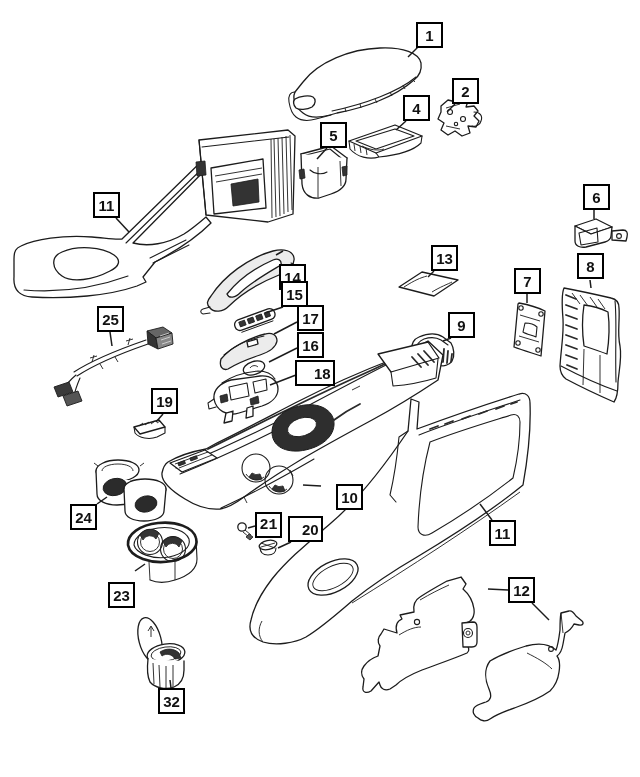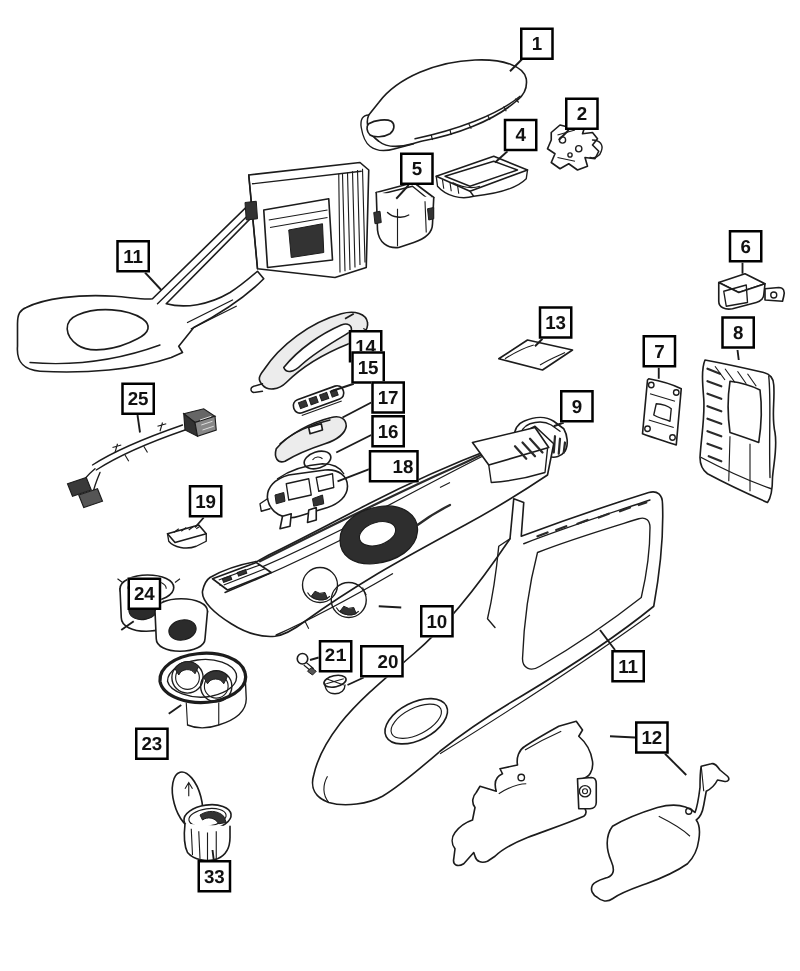--- a/index.html
+++ b/index.html
@@ -317,22 +317,22 @@
       <div class="callout" style="left: 448px; top: 312px;">9</div>
       <div class="callout" style="left: 431px; top: 245px;">13</div>
       <div class="callout" style="left: 279px; top: 225px; margin-top: 39px;">14</div>
       <div class="callout" style="left: 93px; top: 192px;">11</div>
       <div class="callout" style="left: 97px; top: 306px;">25</div>
       <div class="callout" style="left: 281px; top: 281px;">15</div>
       <div class="callout" style="left: 297px; top: 305px;">17</div>
       <div class="callout" style="left: 297px; top: 332px;">16</div>
       <div class="callout" style="left: 295px; top: 360px; padding-left: 17px;">18</div>
       <div class="callout" style="left: 151px; top: 388px;">19</div>
-      <div class="callout" style="left: 70px; top: 462px; margin-left: 32px;">24</div>
+      <div class="callout" style="left: 70px; top: 504px;">24</div>
       <div class="callout" style="left: 108px; top: 546px; margin-top: 36px;">23</div>
       <div class="callout" style="left: 321px; top: 484px; margin-left: 15px;">10</div>
       <div class="callout" style="left: 255px; top: 512px; font-family: Liberation Mono, monospace;">21</div>
       <div class="callout" style="left: 288px; top: 516px; padding-left: 12px;">20</div>
       <div class="callout" style="left: 489px; top: 520px;">11</div>
       <div class="callout" style="left: 508px; top: 577px;">12</div>
-      <div class="callout" style="left: 158px; top: 688px;">33</div>
+      <div class="callout" style="left: 158px; top: 688px;">32</div>
     </div>
 </div>
 
 </body></html>

